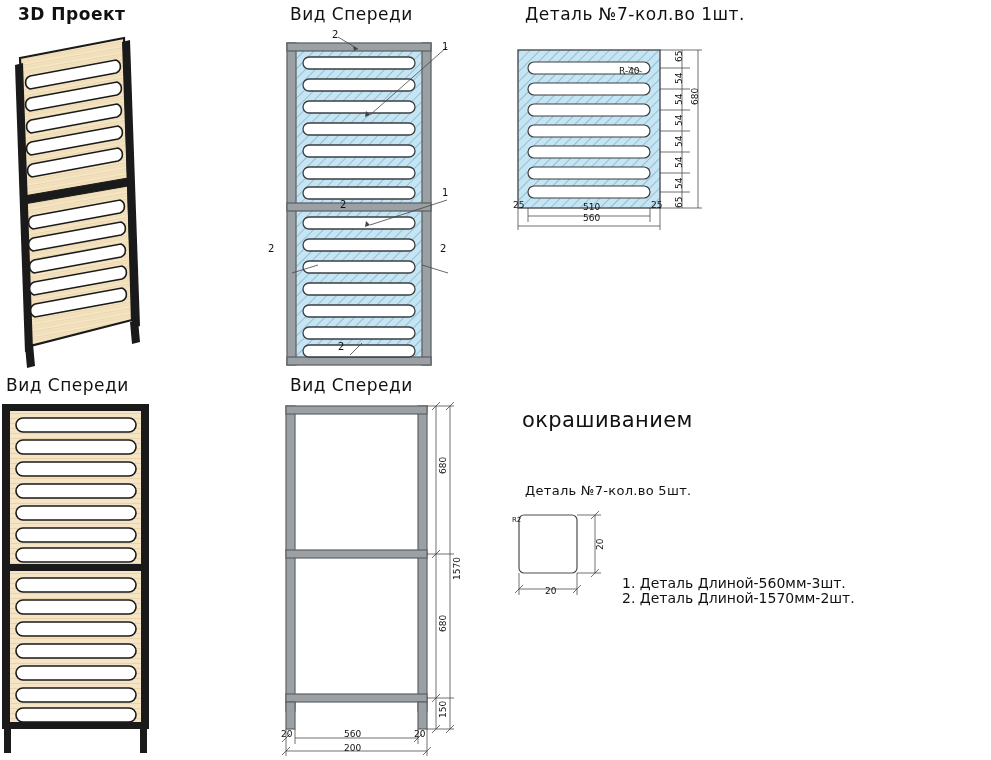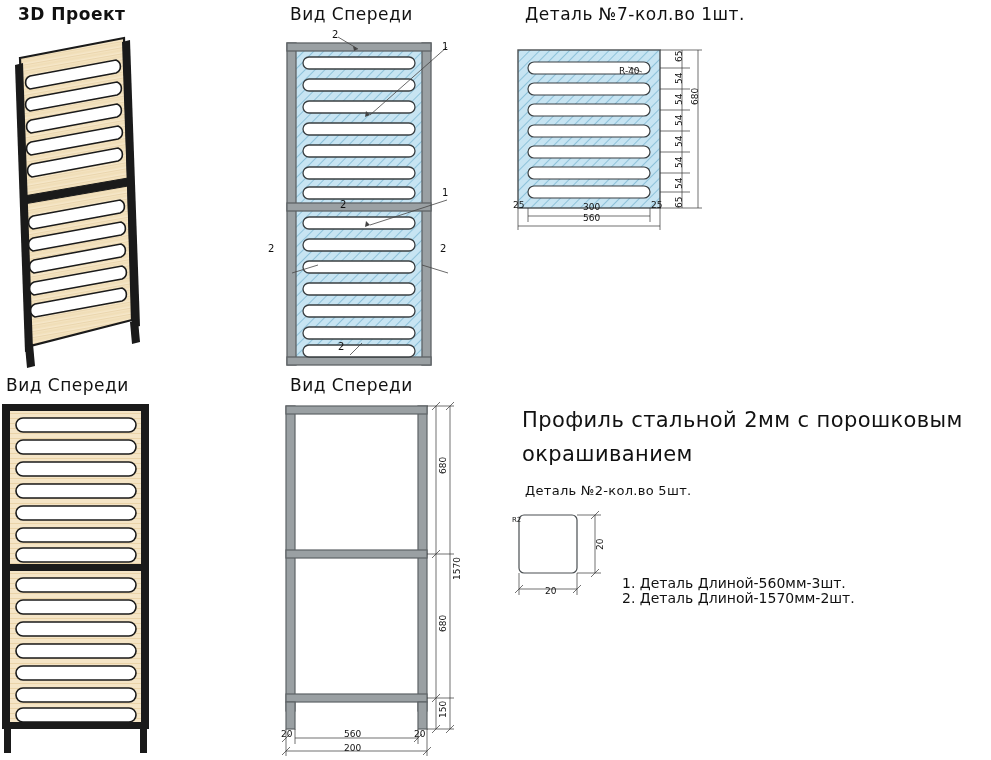--- a/index.html
+++ b/index.html
@@ -55,24 +55,23 @@
 </head>
 <body>
 
 <div class="abs title" style="left:18px; top:4px;font-weight:bold;">3D Проект</div>
 <div class="abs title" style="left:290px; top:4px;">Вид Спереди</div>
 <div class="abs title" style="left:525px; top:4px;">Деталь №7-кол.во 1шт.</div>
 <div class="abs title" style="left:6px; top:375px;">Вид Спереди</div>
 <div class="abs title" style="left:290px; top:375px;">Вид Спереди</div>
 
 <div class="abs bigtitle" style="left:522px; top:403px; width:470px;">
-  <div>Профиль стальной 2мм с порошковым</div>
   <div>окрашиванием</div>
 </div>
-<div class="abs subtitle" style="left:525px; top:483px;">Деталь №2-кол.во 5шт.</div>
+<div class="abs subtitle" style="left:525px; top:483px;">Деталь №7-кол.во 5шт.</div>
 
 <div class="abs notes" style="left:622px; top:528px;">
   <div>1. Деталь Длиной-560мм-3шт.</div>
   <div>2. Деталь Длиной-1570мм-2шт.</div>
 </div>
 
 <div class="abs" style="left:0px; top:20px;">
 <svg width="260" height="355" viewBox="0 0 260 355">
   <defs>
     <linearGradient id="woodg" x1="0" y1="0" x2="1" y2="0">
@@ -233,21 +232,21 @@
 <div class="abs dimtxt" style="left:674px; top:62px; transform:rotate(-90deg); transform-origin:left top;">65</div>
 <div class="abs dimtxt" style="left:674px; top:84px; transform:rotate(-90deg); transform-origin:left top;">54</div>
 <div class="abs dimtxt" style="left:674px; top:105px; transform:rotate(-90deg); transform-origin:left top;">54</div>
 <div class="abs dimtxt" style="left:674px; top:126px; transform:rotate(-90deg); transform-origin:left top;">54</div>
 <div class="abs dimtxt" style="left:674px; top:147px; transform:rotate(-90deg); transform-origin:left top;">54</div>
 <div class="abs dimtxt" style="left:674px; top:168px; transform:rotate(-90deg); transform-origin:left top;">54</div>
 <div class="abs dimtxt" style="left:674px; top:189px; transform:rotate(-90deg); transform-origin:left top;">54</div>
 <div class="abs dimtxt" style="left:674px; top:208px; transform:rotate(-90deg); transform-origin:left top;">65</div>
 <div class="abs dimtxt" style="left:513px; top:200px;">25</div>
 <div class="abs dimtxt" style="left:651px; top:200px;">25</div>
-<div class="abs dimtxt" style="left:583px; top:202px;">300</div>
+<div class="abs dimtxt" style="left:583px; top:202px;">510</div>
 <div class="abs dimtxt" style="left:583px; top:213px;">560</div>
 
 <div class="abs" style="left:0px; top:398px;">
 <svg width="250" height="360" viewBox="0 0 250 360">
   <defs>
     <pattern id="woodline2" width="5" height="5" patternUnits="userSpaceOnUse" patternTransform="rotate(90)">
       <rect width="5" height="5" fill="#f5e5c6"></rect>
       <line x1="0" y1="0" x2="0" y2="5" stroke="#e3c894" stroke-width="1.2"></line>
     </pattern>
   </defs>

